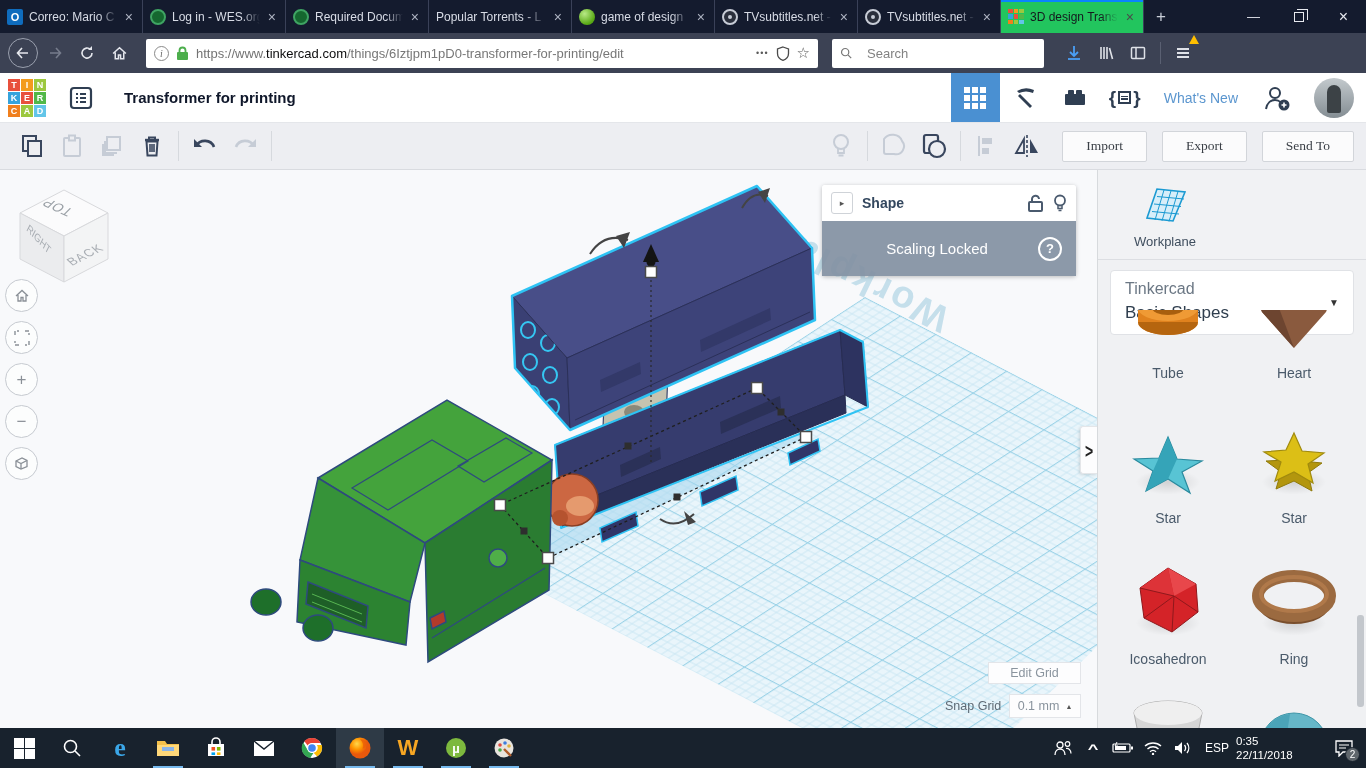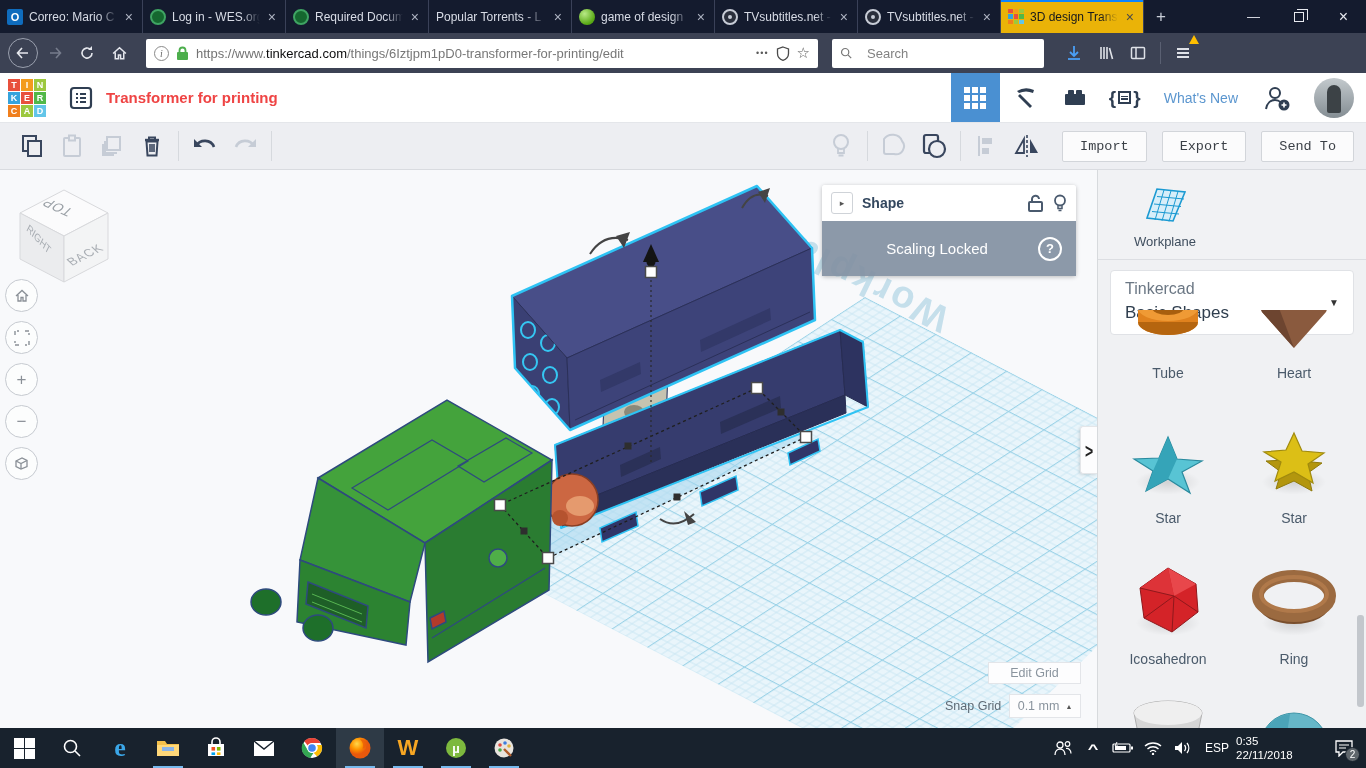--- a/index.html
+++ b/index.html
@@ -5,21 +5,21 @@
 *{box-sizing:border-box;margin:0;padding:0}
 html,body{width:1366px;height:768px;overflow:hidden}
 body{font-family:"Liberation Sans",sans-serif;background:#fff;position:relative}
 .ic{display:flex;align-items:center;justify-content:center}
 
 
 .tabbar{height:33px;background:#141b2e;display:flex;align-items:stretch;color:#d8dce6}
 .tab{width:143px;display:flex;align-items:center;gap:6px;padding:0 7px;font-size:12px;border-right:1px solid #3a4158;position:relative;white-space:nowrap;cursor:pointer}
 .tab .ttl{flex:1;overflow:hidden;text-overflow:clip;mask-image:linear-gradient(90deg,#000 80%,transparent)}
 .tab .x{font-size:14px;color:#aeb4c2;padding:0 2px}
-.tab.active{background:#eab308;color:#15181d}
+.tab.active{background:#22c55e;color:#15181d}
 .tab.active::before{content:"";position:absolute;top:0;left:0;right:0;height:2px;background:#0a84ff}
 .tab.active .x{color:#4a4a4a}
 .fav{width:16px;height:16px;flex:none;position:relative}
 .fav-outlook{background:#0f6cbd;border-radius:2px;color:#fff;font-size:11px;font-weight:bold;display:flex;align-items:center;justify-content:center}
 .fav-wes{background:#15672f;border:2px solid #3fa463;border-radius:50%}
 .fav-globe{border-radius:50%;background:radial-gradient(circle at 35% 30%,#b8e986,#57a813 70%)}
 .fav-film{border-radius:50%;border:2px solid #c7ccd6;background:#2a2f3c}
 .fav-film::after{content:"";position:absolute;left:4px;top:4px;width:4px;height:4px;border-radius:50%;background:#c7ccd6}
 .fav-tc{display:grid;grid-template-columns:repeat(3,1fr);grid-template-rows:repeat(3,1fr);gap:1px}
 .newtab{width:34px;font-size:17px;color:#c9ced8}
@@ -52,38 +52,38 @@
 .warnbadge{position:absolute;right:-2px;top:-3px;width:0;height:0;border-left:5px solid transparent;border-right:5px solid transparent;border-bottom:9px solid #ffbf00}
 
 
 .tc-header{height:50px;background:#fff;display:flex;align-items:center;border-bottom:1px solid #e4e6ea}
 .tc-logo{width:38px;height:38px;margin:0 12px 0 8px;display:grid;grid-template-columns:repeat(3,1fr);grid-template-rows:repeat(3,1fr);gap:1px;flex:none}
 .lc{display:flex;align-items:center;justify-content:center;color:#fff;font-size:9px;font-weight:bold}
 .lc0{background:#e8503c}.lc1{background:#f39b1d}.lc2{background:#9cc83e}
 .lc3{background:#35a3dc}.lc4{background:#e8503c}.lc5{background:#52b848}
 .lc6{background:#f07f1d}.lc7{background:#9cc83e}.lc8{background:#63c5e8}
 .props-btn{width:34px;height:34px;color:#2f3e52;margin-left:6px}
-.tc-title{font-size:15px;font-weight:bold;color:#ef4444;margin-left:8px}
+.tc-title{font-size:15px;font-weight:bold;color:#0f172a;margin-left:26px}
 .hdr-right{margin-left:auto;display:flex;align-items:stretch;height:100%}
 .hbtn{width:50px;color:#2f3e52}
 .hbtn.grid-active{background:#4a90d2;width:49px;color:#fff}
 .codeblocks{gap:1px;font-weight:bold;font-size:19px;color:#2f3e52}
 .code-sq{width:13px;height:13px;border:2px solid #2f3e52;margin:0 1px;display:flex;flex-direction:column;justify-content:center;gap:1px;padding:1px}
 .code-sq i{display:block;height:1.5px;background:#2f3e52}
 .whatsnew{padding:0 14px;font-size:14px;color:#5b96cf;display:flex;align-items:center}
 .avatar{width:40px;height:40px;border-radius:50%;margin:0 12px;align-self:center;background:linear-gradient(180deg,#c3c9cd,#848d93);position:relative;overflow:hidden;flex:none}
 .avatar::after{content:"";position:absolute;left:13px;top:7px;width:14px;height:28px;background:#3c4246;border-radius:7px 7px 2px 2px}
 
 
 .tc-toolbar{height:47px;background:#edeef2;border-bottom:1px solid #d9dbe0;display:flex;align-items:center;padding:0 12px}
 .tico{width:40px;height:40px}
 .on{color:#39465e}.off{color:#c6ccd6}
 .tsep{width:1px;height:30px;background:#d6d9de;margin:0 6px}
 .tb-right{margin-left:auto;display:flex;align-items:center}
-.tbtn{height:31px;padding:0 17px;background:#fbfbfc;border:1px solid #d2d5da;border-radius:2px;font-size:13.5px;color:#3a3f46;margin-left:15px;display:flex;align-items:center;font-family:Liberation Mono, monospace}
+.tbtn{height:31px;padding:0 23px;background:#fbfbfc;border:1px solid #d2d5da;border-radius:2px;font-size:13.5px;color:#3a3f46;margin-left:15px;display:flex;align-items:center;font-family:Liberation Serif, serif}
 
 
 .main{display:flex;height:558px}
 .viewport{position:relative;width:1097px;background:#f8f9fb;overflow:hidden;flex:none}
 .canvas3d{position:absolute;left:0;top:0}
 
 
 .shape-panel{position:absolute;left:822px;top:15px;width:254px;box-shadow:0 1px 4px rgba(0,0,0,.25);border-radius:3px}
 .sp-head{height:36px;background:#fff;border-radius:3px 3px 0 0;display:flex;align-items:center;padding:0 9px;gap:9px}
 .sp-expand{width:22px;height:22px;border:1px solid #cfd3d8;border-radius:3px;font-size:9px;color:#555;flex:none}

